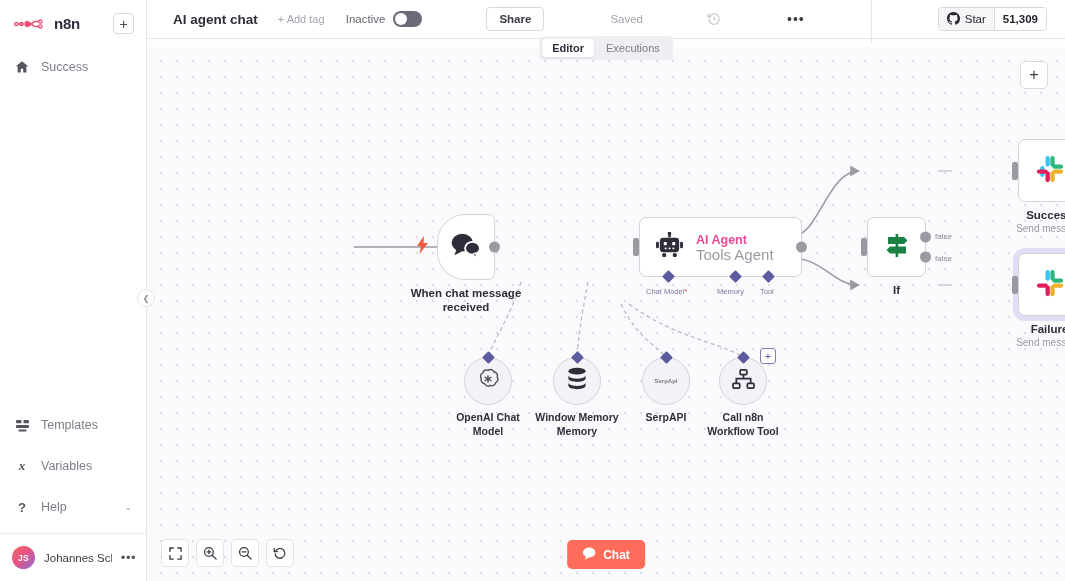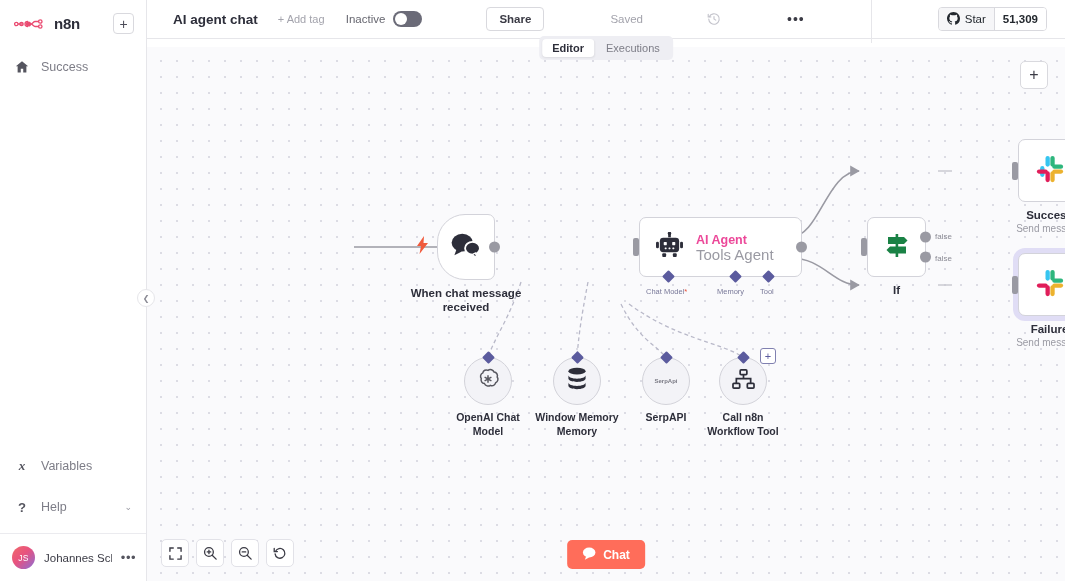--- a/index.html
+++ b/index.html
@@ -48,21 +48,21 @@
   .chev { margin-left: auto; font-size: 9px; color: #9a9aa3; }
   .user-row {
     position: absolute; bottom: 0; left: 0; right: 0; height: 48px;
     border-top: 1px solid #ebebef;
     display: flex; align-items: center; gap: 9px; padding: 0 10px 0 12px;
     cursor: pointer;
   }
   .avatar {
     width: 23px; height: 23px; border-radius: 50%; flex: 0 0 23px;
     background: linear-gradient(135deg,#f06a6a 0%,#e8527f 45%,#8b6fd6 100%);
-    color: #fff; font-size: 8.5px; font-weight: normal;
+    color: #fff; font-size: 8.5px; font-weight: bold;
     display: flex; align-items: center; justify-content: center;
     letter-spacing: 0.2px;
   }
   .user-name { font-size: 11.5px; color: #3b3b45; flex: 1; white-space: nowrap; overflow: hidden; }
   .dots { color: #55555f; font-size: 13px; letter-spacing: 0.5px; line-height: 6px; }
   #collapse-btn {
     position: absolute; right: -9px; top: 289px;
     width: 18px; height: 18px; border-radius: 50%;
     background: #fff; border: 1px solid #e6e6ea;
     display: flex; align-items: center; justify-content: center;
@@ -260,20 +260,31 @@
         <span class="ic">
           <svg width="14" height="14" viewBox="0 0 16 16" fill="#55555f">
               <path d="M8 1.3L1 7.1h2v7.2h3.6V9.9h2.8v4.4H13V7.1h2z"></path>
             </svg>
         </span>
         <span>Success</span>
       </div>
     </div>
 
     <div id="nav-bottom">
+      <div class="nav-item">
+        <span class="ic">
+          <svg width="15" height="13" viewBox="0 0 16 14" fill="#55555f">
+            <rect x="1" y="1" width="6" height="3.6" rx="1"></rect>
+              <rect x="9" y="1" width="6" height="3.6" rx="1"></rect>
+            <rect x="1" y="6.4" width="14" height="3.2" rx="1"></rect>
+              <rect x="3.6" y="11.2" width="8.8" height="2.2" rx="1"></rect>
+          </svg>
+        </span>
+        <span>Templates</span>
+      </div>
       <div class="nav-spacer"></div>
       <div class="nav-item">
         <span class="ic">
           <svg width="14" height="14" viewBox="0 0 16 16">
               <text x="8" y="13" font-size="15" font-weight="bold" font-family="Liberation Serif, serif" font-style="italic" fill="#55555f" text-anchor="middle">x</text>
             </svg>
         </span>
         <span>Variables</span>
       </div>
       <div class="nav-spacer"></div>

